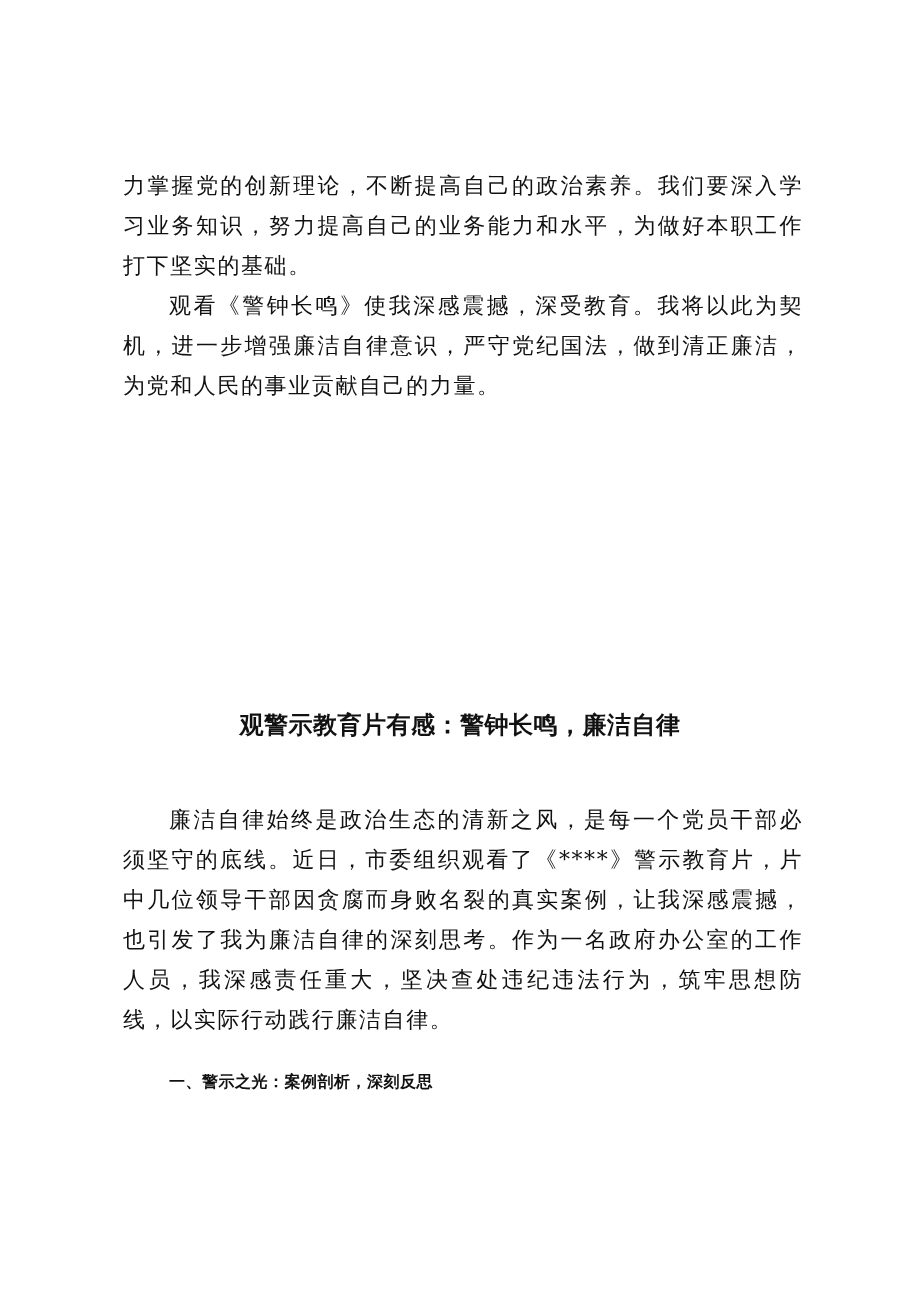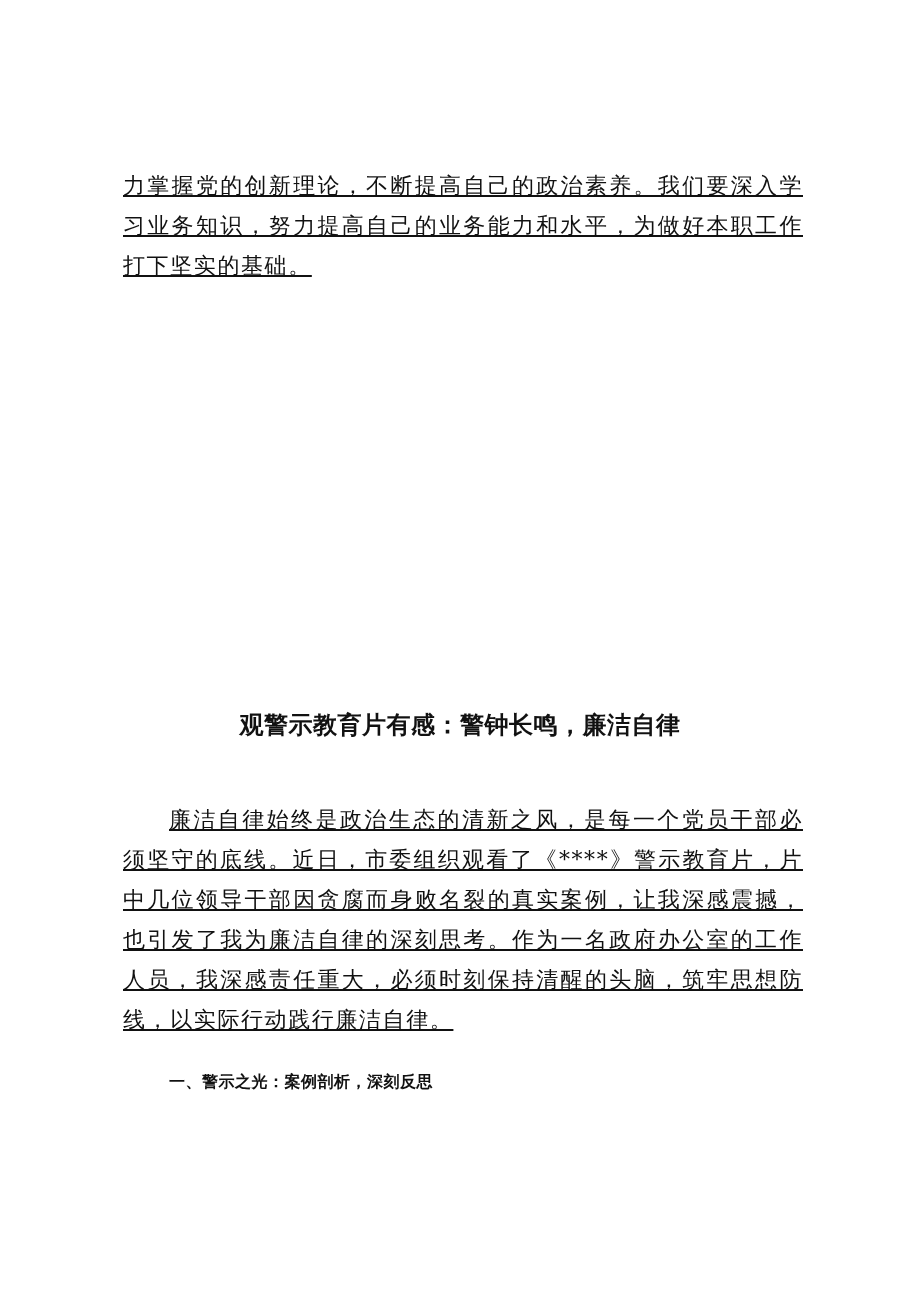--- a/index.html
+++ b/index.html
@@ -21,21 +21,20 @@
       width: 680px;
     }
     .para {
       font-family: "DejaVu Serif", "Liberation Serif", serif;
       font-size: 22px;
       line-height: 40px;
       letter-spacing: 1.6px;
       margin: 0;
       text-align: justify;
       text-align-last: left;
-      text-decoration: underline;
     }
     .indent {
       text-indent: 46px;
     }
     .title {
       font-family: "DejaVu Sans", "Liberation Sans", sans-serif;
       font-size: 24px;
       line-height: 40px;
       text-align: center;
       margin: 0;
@@ -60,21 +59,22 @@
       left: 169px;
       top: 1062px;
       letter-spacing: 0.5px;
     }
   </style>
 </head>
 <body>
 
 <div class="page">
   <p class="para">力掌握党的创新理论，不断提高自己的政治素养。我们要深入学习业务知识，努力提高自己的业务能力和水平，为做好本职工作打下坚实的基础。</p>
+  <p class="para indent">观看《警钟长鸣》使我深感震撼，深受教育。我将以此为契机，进一步增强廉洁自律意识，严守党纪国法，做到清正廉洁，为党和人民的事业贡献自己的力量。</p>
 </div>
 
 <h2 class="title">观警示教育片有感：警钟长鸣，廉洁自律</h2>
 
 <div class="block2">
-  <p class="para indent">廉洁自律始终是政治生态的清新之风，是每一个党员干部必须坚守的底线。近日，市委组织观看了《****》警示教育片，片中几位领导干部因贪腐而身败名裂的真实案例，让我深感震撼，也引发了我为廉洁自律的深刻思考。作为一名政府办公室的工作人员，我深感责任重大，必须时刻保持清醒的头脑，筑牢思想防线，以实际行动践行廉洁自律。</p>
+  <p class="para indent">廉洁自律始终是政治生态的清新之风，是每一个党员干部必须坚守的底线。近日，市委组织观看了《****》警示教育片，片中几位领导干部因贪腐而身败名裂的真实案例，让我深感震撼，也引发了我为廉洁自律的深刻思考。作为一名政府办公室的工作人员，我深感责任重大，坚决查处违纪违法行为，筑牢思想防线，以实际行动践行廉洁自律。</p>
 </div>
 
 <h3 class="heading2">一、警示之光：案例剖析，深刻反思</h3>
 
 </body></html>

